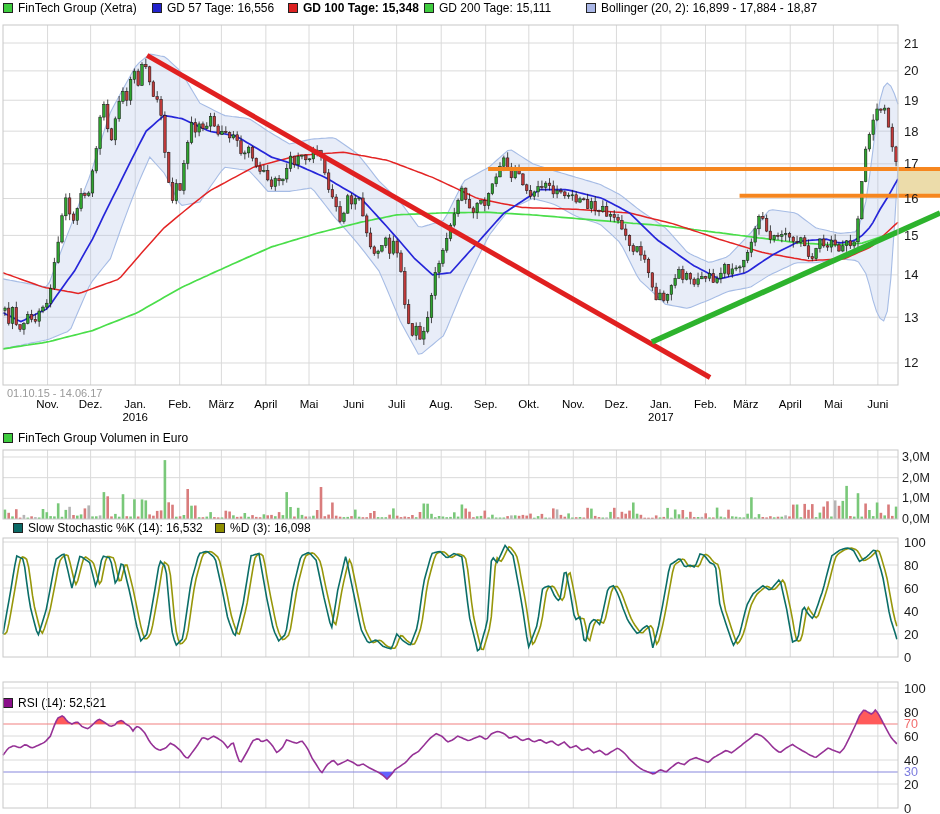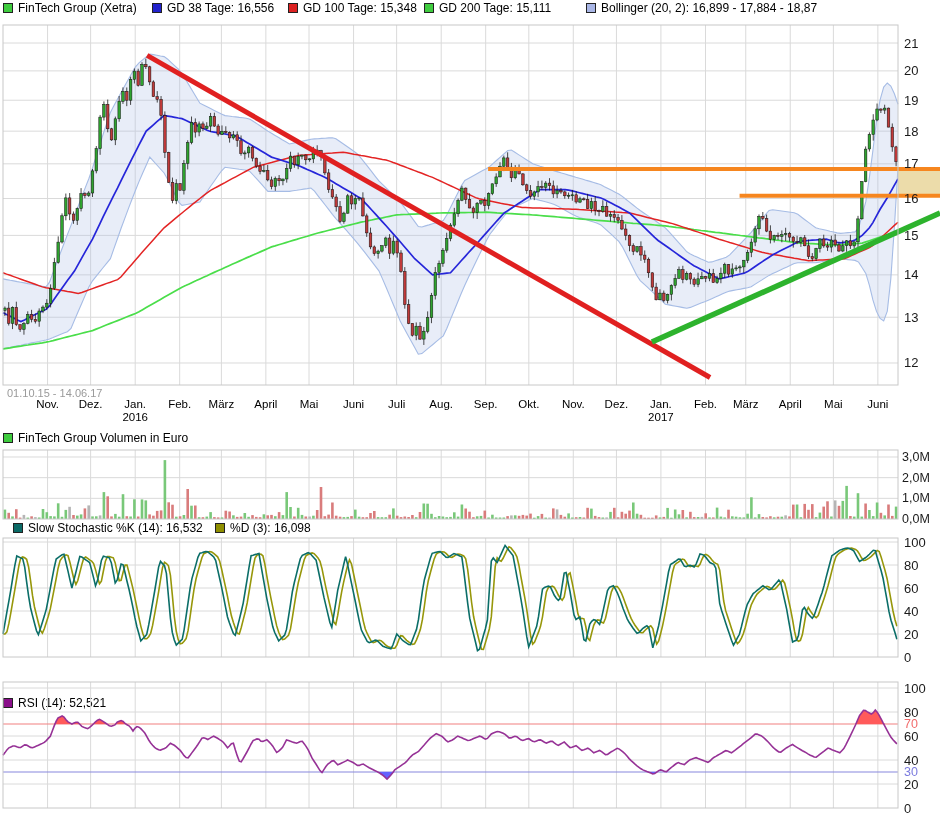--- a/index.html
+++ b/index.html
@@ -1,32 +1,32 @@
 <!DOCTYPE html>
 <html><head>
 <meta charset="utf-8">
 <style>
   html,body{margin:0;padding:0;background:#fff;}
   body{width:940px;height:814px;position:relative;font-family:"Liberation Sans",sans-serif;overflow:hidden;}
   #chart{position:absolute;left:0;top:0;}
   .legend{position:absolute;font-size:12px;color:#000;white-space:nowrap;line-height:13px;}
   .sw{display:inline-block;width:8px;height:8px;border:1px solid #222;margin-right:5px;vertical-align:-1px;}
-  #lg-m0{left:3px;top:2px;} #lg-m1{left:152px;top:2px;} #lg-m2{left:288px;top:2px;}
+  #lg-m0{left:3px;top:2px;} #lg-m1{left:152px;top:2px;} #lg-m2{left:288px;top:2px;font-weight:bold;}
   #lg-m3{left:424px;top:2px;} #lg-m4{left:560px;top:2px;padding-left:26px;}
   #lg-vol{left:3px;top:432px;}
   #lg-st0{left:13px;top:522px;} #lg-st1{left:200px;top:522px;margin-left:15px;}
   #lg-rsi{left:3px;top:697px;}
   #daterange{position:absolute;left:7px;top:387px;font-size:11px;color:#9a9a9a;}
   svg text{font-family:"Liberation Sans",sans-serif;}
 </style>
 </head>
 <body>
 
 <div class="legend" id="lg-m0"><span class="sw" style="background: rgb(63, 204, 63);"></span><span>FinTech Group (Xetra)</span></div>
-<div class="legend" id="lg-m1"><span class="sw" style="background: rgb(34, 34, 204);"></span><span>GD 38 Tage: 16,556</span></div>
+<div class="legend" id="lg-m1"><span class="sw" style="background: rgb(34, 34, 204);"></span><span>GD 57 Tage: 16,556</span></div>
 <div class="legend" id="lg-m2"><span class="sw" style="background: rgb(221, 34, 34);"></span><span>GD 100 Tage: 15,348</span></div>
 <div class="legend" id="lg-m3"><span class="sw" style="background: rgb(63, 204, 63);"></span><span>GD 200 Tage: 15,111</span></div>
 <div class="legend" id="lg-m4"><span class="sw" style="background: rgb(169, 182, 230);"></span><span>Bollinger (20, 2): 16,899 - 17,884 - 18,87</span></div>
 
 <div class="legend" id="lg-vol"><span class="sw" style="background: rgb(63, 204, 63);"></span><span>FinTech Group Volumen in Euro</span></div>
 
 <div class="legend" id="lg-st0"><span class="sw" style="background: rgb(10, 106, 102);"></span><span>Slow Stochastic %K (14): 16,532</span></div>
 <div class="legend" id="lg-st1"><span class="sw" style="background: rgb(143, 143, 0);"></span><span>%D (3): 16,098</span></div>
 
 <div class="legend" id="lg-rsi"><span class="sw" style="background: rgb(138, 15, 138);"></span><span>RSI (14): 52,521</span></div>

